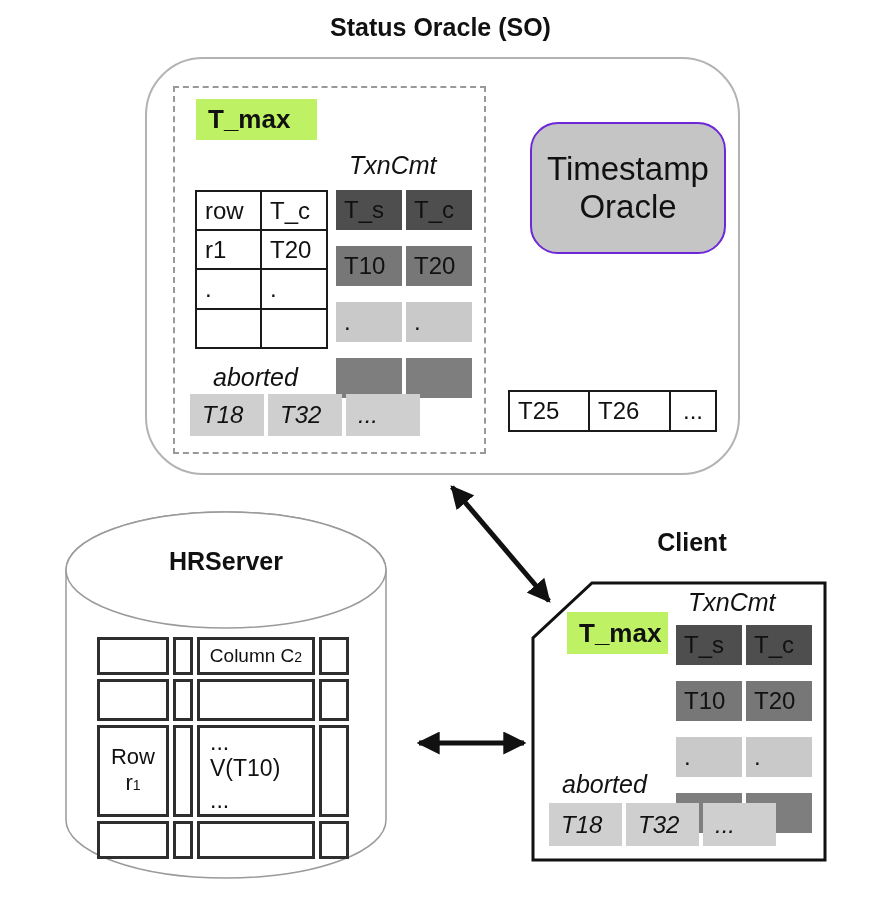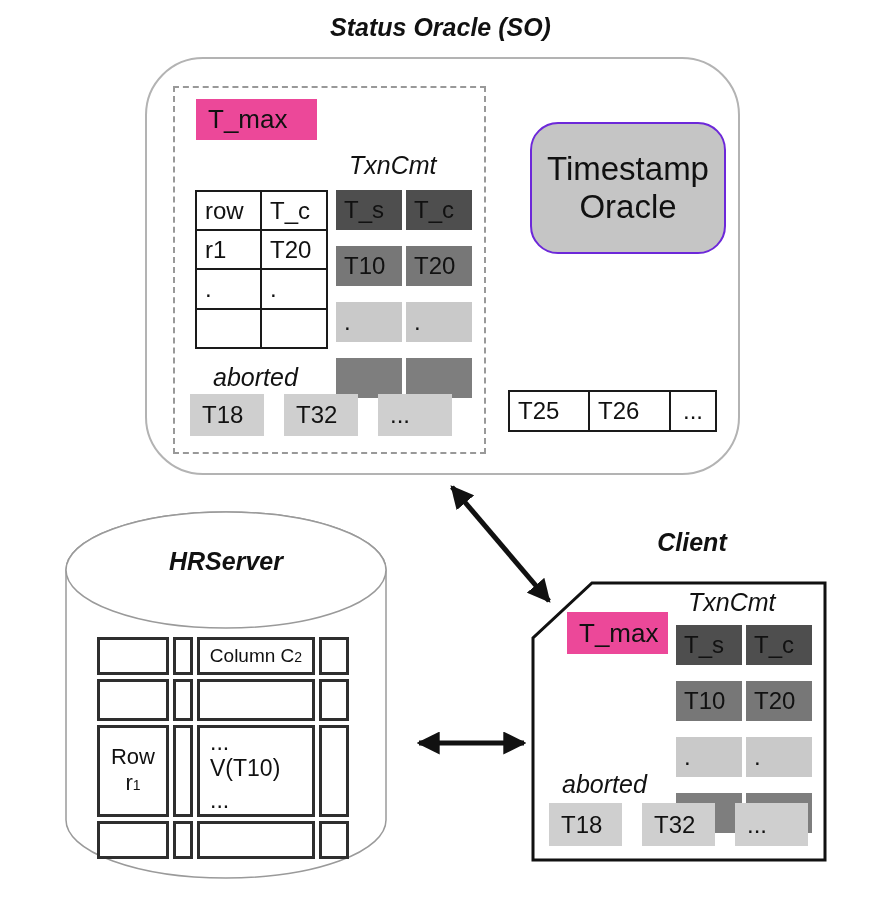--- a/index.html
+++ b/index.html
@@ -1,41 +1,41 @@
 <!DOCTYPE html>
 <html><head>
 <meta charset="utf-8">
 <style>
   html,body{margin:0;padding:0;background:#fff;}
   #stage{
     position:relative;width:878px;height:898px;background:#fff;
     font-family:"Liberation Sans","DejaVu Sans",sans-serif;color:#111;overflow:hidden;
   }
   .abs{position:absolute;}
-  .bold-title{font-weight:bold;font-size:25px;text-align:center;font-style:italic;}
+  .bold-title{font-weight:bold;font-size:25px;text-align:center;}
   .ital{font-style:italic;font-size:25px;white-space:nowrap;}
-  .labelbox{background:#ec4899;font-size:26px;box-sizing:border-box;}
+  .labelbox{background:#bef264;font-size:26px;box-sizing:border-box;font-weight:bold;}
 
   
   table.btable{border-collapse:collapse;}
   table.btable td{
     border:2px solid #1a1a1a;background:#fff;font-size:24px;
     padding:0 0 0 8px;vertical-align:middle;
   }
   
   .gtable{display:flex;flex-direction:column;gap:16px;}
   .grow{display:flex;gap:4px;}
   .gcell{width:66px;height:40px;font-size:24px;line-height:40px;padding-left:8px;box-sizing:border-box;color:#111;}
   .r-head .gcell{background:#4e4e4e;}
   .r-mid  .gcell{background:#777777;}
   .r-light .gcell{background:#c9c9c9;}
   .r-empty .gcell{background:#7e7e7e;}
 
   
-  .strip{display:flex;gap:20px;}
+  .strip{display:flex;gap:4px;font-style:italic;}
   .scell{background:#cfcfcf;width:74px;height:42px;font-size:24px;line-height:42px;padding-left:12px;box-sizing:border-box;}
 
   
   .so-box{left:145px;top:57px;width:591px;height:414px;border:2px solid #b3b3b3;border-radius:58px;background:#fff;}
   .so-dashed{left:173px;top:86px;width:309px;height:364px;border:2px dashed #999;}
 
   .tso-box{
     left:530px;top:122px;width:192px;height:128px;border-radius:28px;
     background:#c5c5c5;border:2px solid #6d28d9;display:flex;align-items:center;justify-content:center;
     font-size:33px;line-height:1.15;text-align:center;

